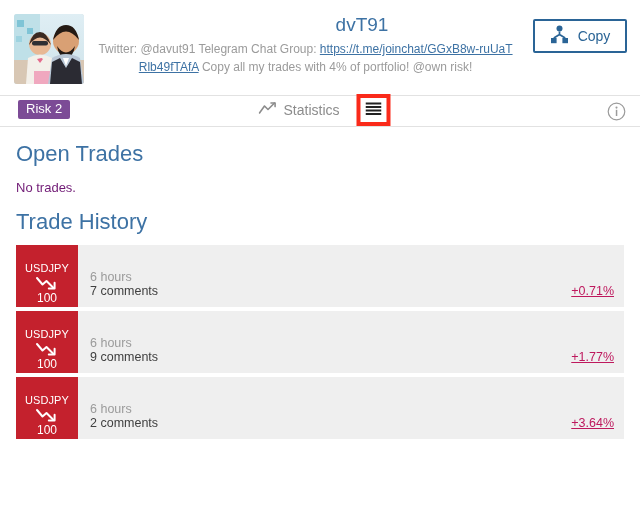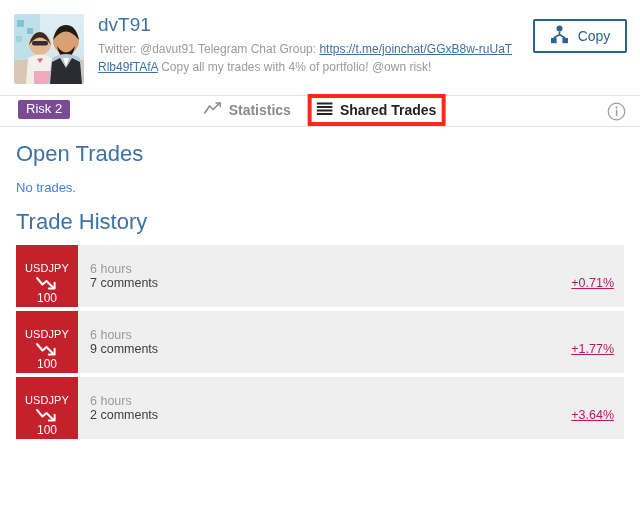--- a/index.html
+++ b/index.html
@@ -17,20 +17,21 @@
   }
 
   
   .header {
     display: flex;
     align-items: flex-start;
     padding: 14px 14px 0 14px;
     box-sizing: border-box;
     height: 95px;
     position: relative;
+    text-align: center;
   }
   .avatar {
     width: 70px;
     height: 70px;
     flex: 0 0 70px;
     border-radius: 3px;
     overflow: hidden;
     background: #cfd8dc;
     position: relative;
   }
@@ -114,21 +115,20 @@
     gap: 22px;
     top: 5px;
   }
   .tab {
     display: flex;
     align-items: center;
     gap: 7px;
     cursor: pointer;
     font-size: 14px;
     padding: 1px 2px;
-    font-weight: bold;
   }
   .tab.inactive .tab-label { color: #8c8c8c; }
   .tab.active .tab-label { color: #222222; }
   .tab.active {
     outline: 4px solid #fa2a1a;
     outline-offset: 3px;
   }
   .info-icon-wrap {
     position: absolute;
     right: 14px;
@@ -142,21 +142,21 @@
   }
   .section-title {
     color: #3d72a4;
     font-size: 22px;
     font-weight: normal;
     margin: 0;
     padding: 16px 0 0 0;
     line-height: 22px;
   }
   .empty-text {
-    color: #3b82f6;
+    color: #701a75;
     font-size: 13px;
     padding-top: 15px;
   }
 
   
   .trade-list {
     padding: 12px 16px 0 16px;
   }
   .trade-row {
     display: flex;
@@ -187,21 +187,21 @@
   }
   .tile-icon { height: 17px; display:flex; align-items:center; }
   .tile-qty {
     font-size: 12px;
     line-height: 10px;
   }
   .trade-body {
     flex: 1 1 auto;
     display: flex;
     flex-direction: column;
-    justify-content: center;
+    justify-content: flex-end;
     padding: 9px 10px 9px 12px;
     box-sizing: border-box;
   }
   .trade-time {
     font-size: 12.5px;
     color: #9b9b9b;
   }
   .trade-bottom {
     display: flex;
     justify-content: space-between;
@@ -289,21 +289,20 @@
 
     <div class="tab active">
       <span>
         <svg width="16" height="13" viewBox="0 0 16 13">
           <rect x="0" y="0.5" width="16" height="2" fill="#222"></rect>
           <rect x="0" y="4" width="16" height="2" fill="#222"></rect>
           <rect x="0" y="7.5" width="16" height="2" fill="#222"></rect>
           <rect x="0" y="11" width="16" height="2" fill="#222"></rect>
         </svg>
       </span>
-      <span class="tab-label">Shared Trades</span>
     </div>
   </div>
 
   <div class="info-icon-wrap">
     <svg width="19" height="19" viewBox="0 0 19 19">
       <circle cx="9.5" cy="9.5" r="8.3" stroke="#9b9b9b" stroke-width="1.2" fill="none"></circle>
       <circle cx="9.5" cy="5.6" r="1.05" fill="#9b9b9b"></circle>
       <rect x="8.8" y="7.8" width="1.5" height="6.2" fill="#9b9b9b"></rect>
     </svg>
   </div>

